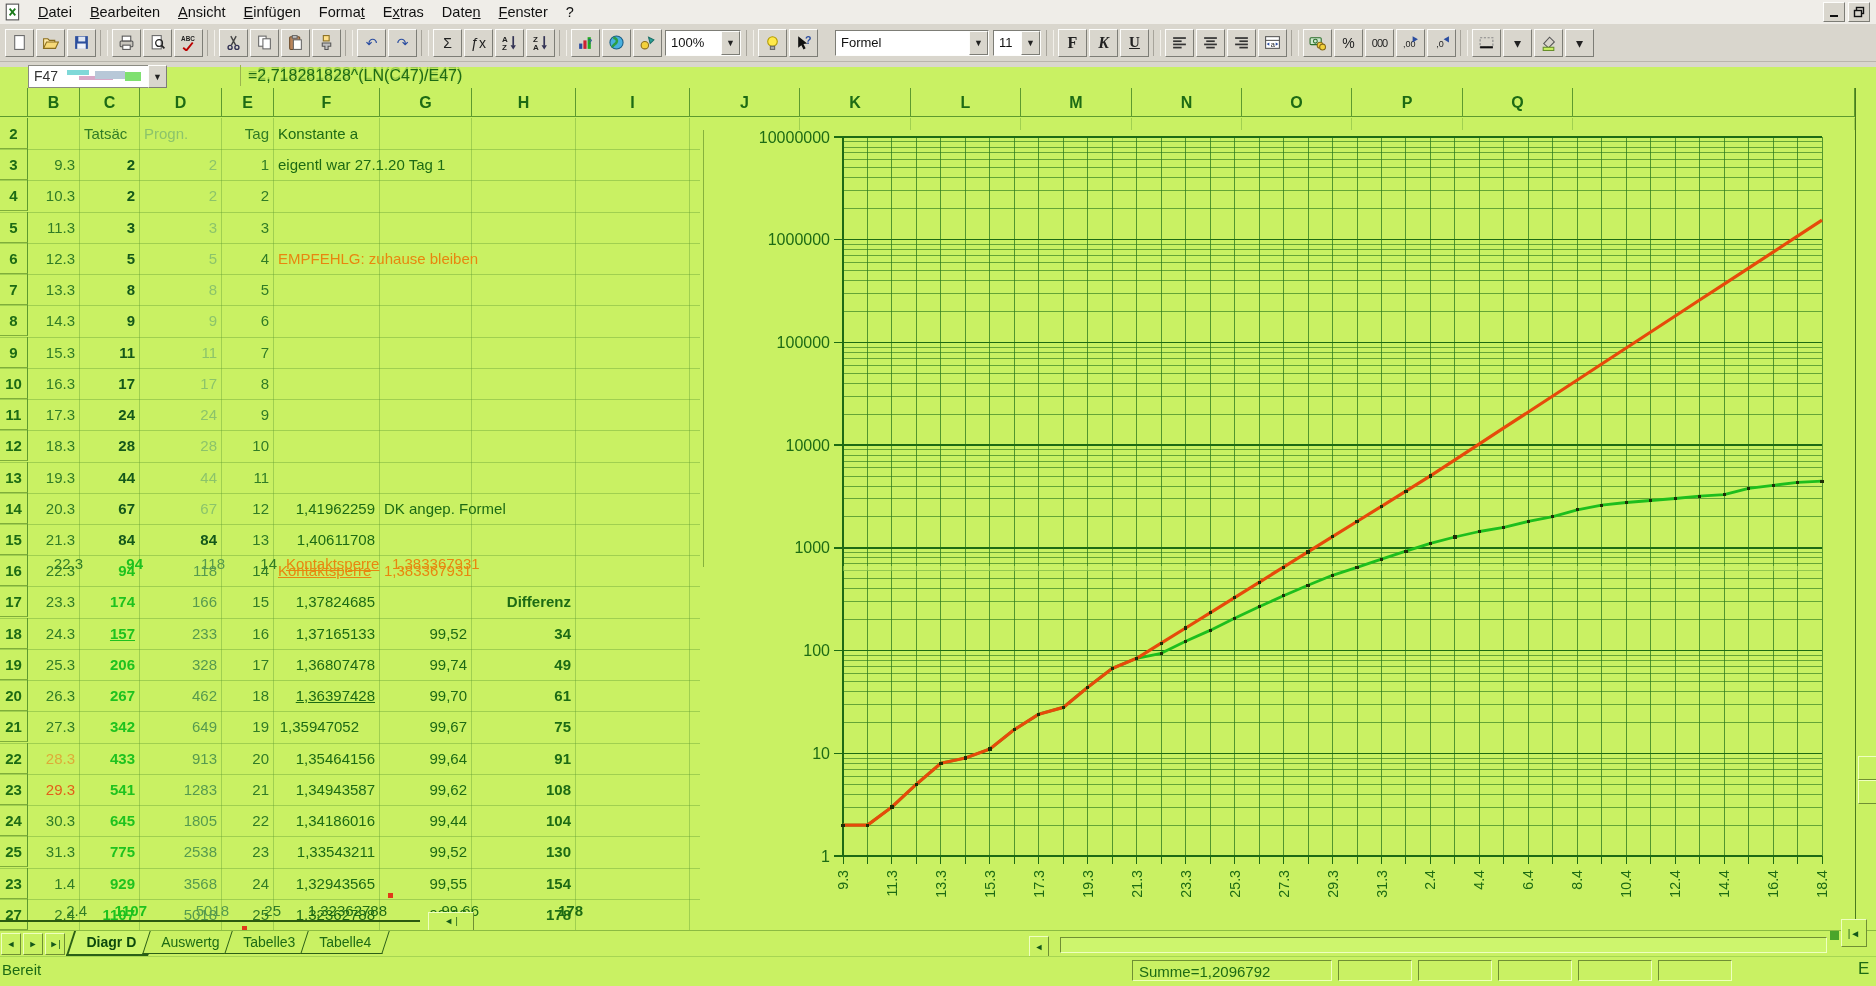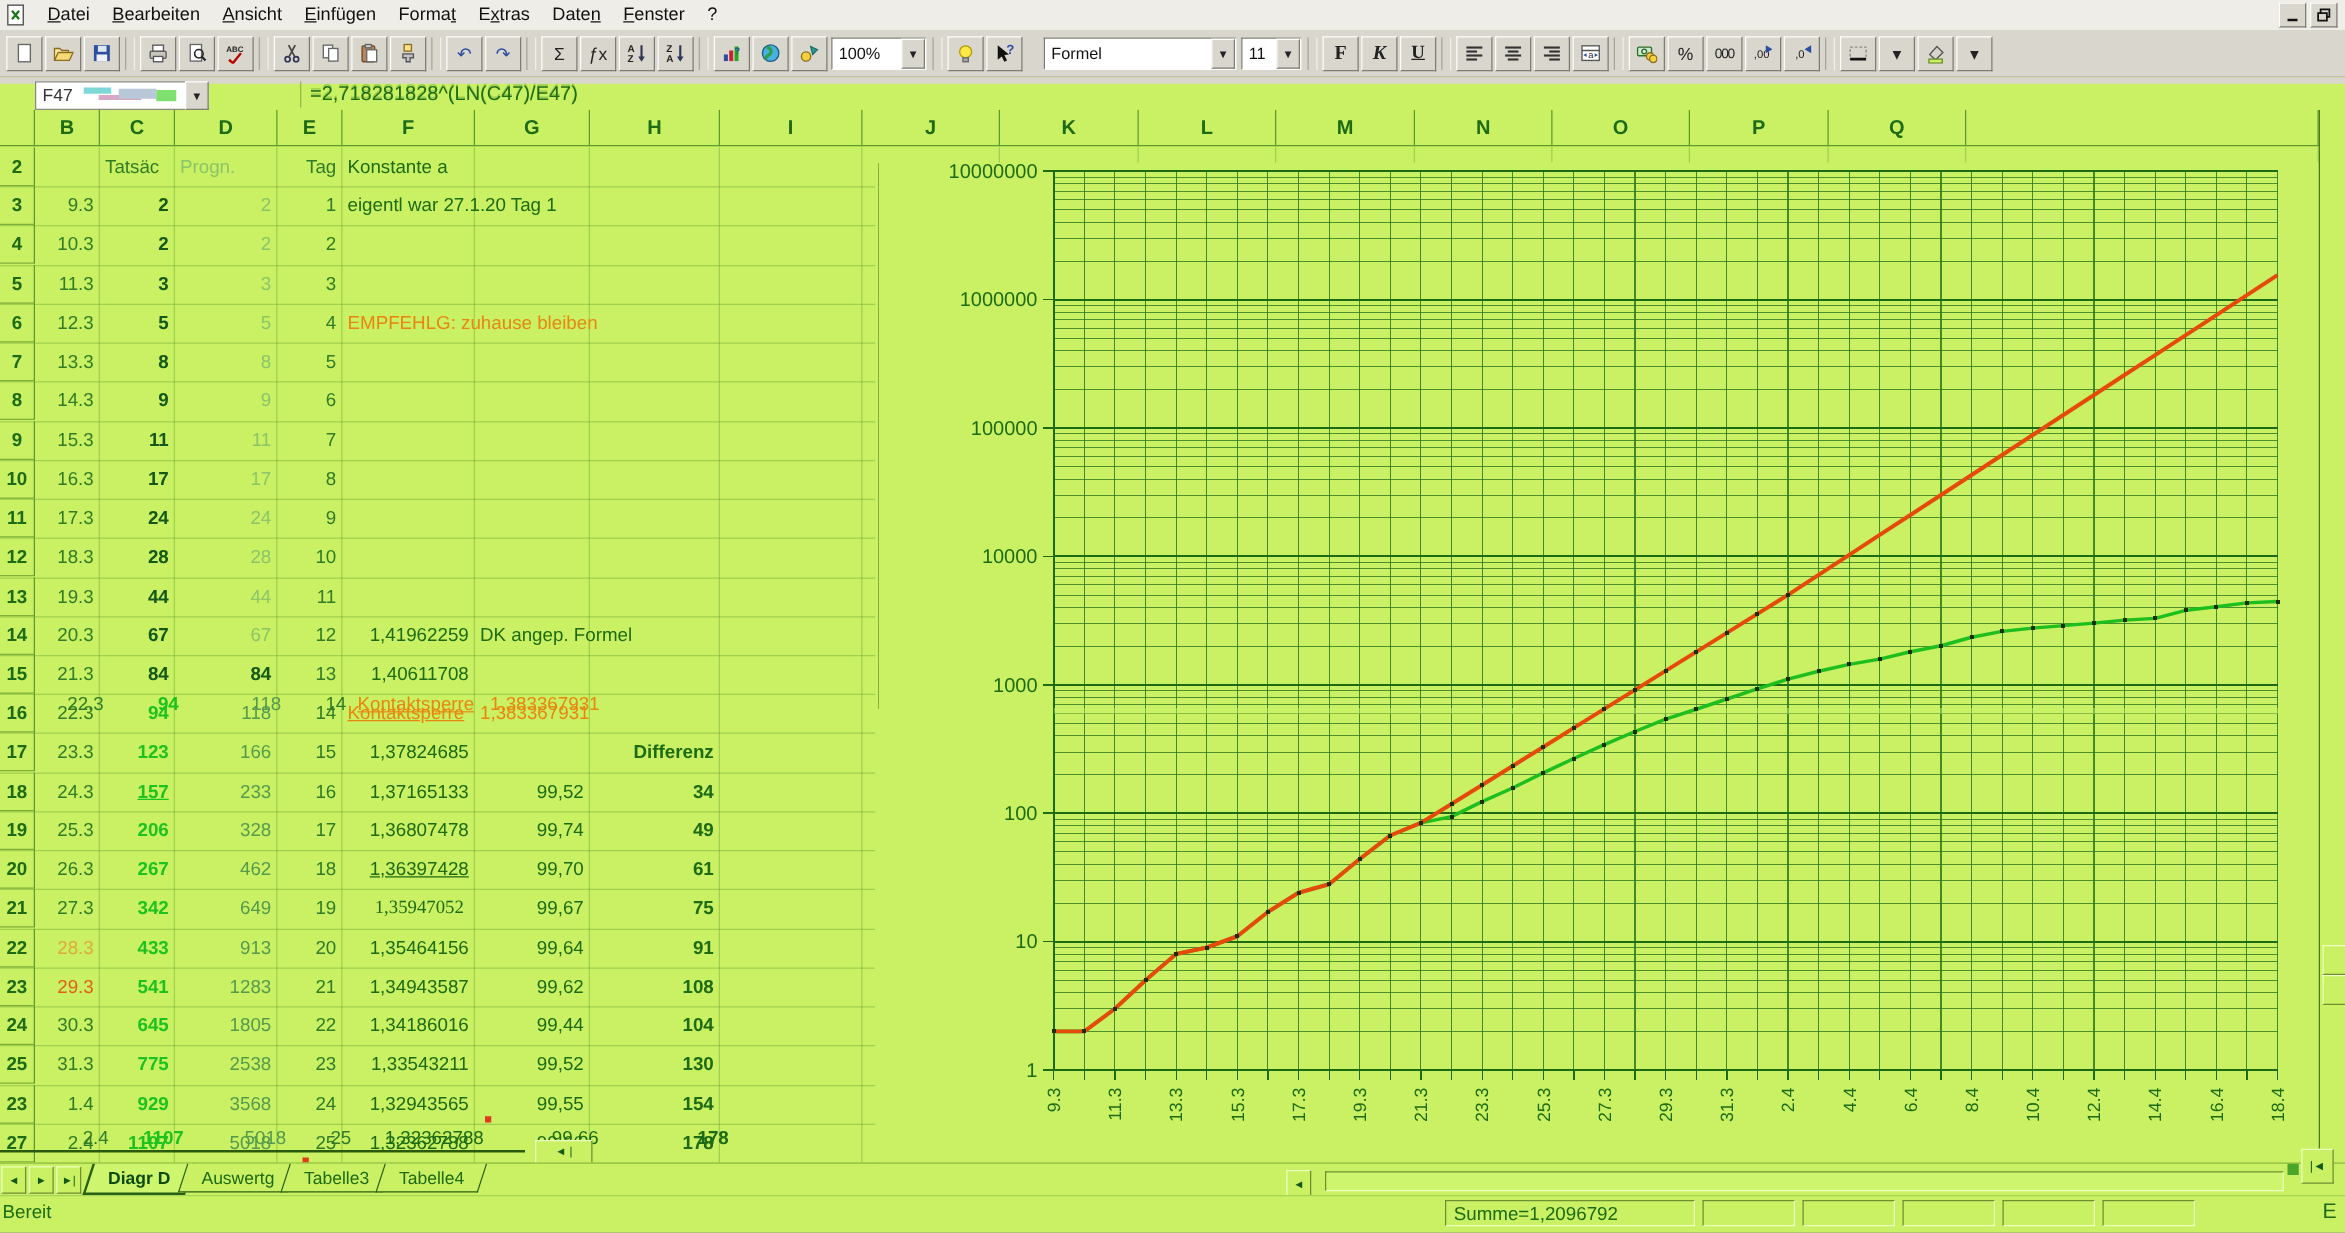--- a/index.html
+++ b/index.html
@@ -77,21 +77,21 @@
                  border:1px solid;border-color:#6f8f33 #eeffc0 #eeffc0 #6f8f33;}
   #cornerbtn{position:absolute;left:1841px;top:-12px;width:24px;height:26px;font-size:10px;color:#14581a;
              display:flex;align-items:center;justify-content:center;background:#c9f163;
              border:1px solid;border-color:#eeffc0 #6f8f33 #6f8f33 #eeffc0;}
   #cornersq{position:absolute;left:1830px;top:0px;width:9px;height:9px;background:#4aa52a;}
   
   #statusbar{position:absolute;left:0;top:956px;width:1876px;height:30px;background:#c9f163;z-index:40;
              border-top:1px solid #a6d653;}
   #stready{position:absolute;left:2px;top:4px;font-size:15px;color:#1d6b14;}
   .stbox{position:absolute;top:3px;height:21px;border:1px solid;border-color:#6f8f33 #eeffc0 #eeffc0 #6f8f33;
-         font-size:15px;color:#1d6b14;line-height:21px;padding-left:6px;box-sizing:border-box;margin-left:24px;}
+         font-size:15px;color:#1d6b14;line-height:21px;padding-left:6px;box-sizing:border-box;}
   #stfrag{position:absolute;left:1858px;top:2px;font-size:17px;color:#1d6b14;}
   
   .artifact{position:absolute;z-index:24;}
   #vscrollline{position:absolute;left:1855px;top:88px;width:1px;height:842px;background:#4a7a1e;z-index:16;}
   .vsbox{position:absolute;left:1858px;width:17px;height:22px;background:#c9f163;
          border:1px solid;border-color:#eeffc0 #6f8f33 #6f8f33 #eeffc0;z-index:16;}
   .reddot{position:absolute;width:5px;height:5px;background:#e03a1a;z-index:26;}
 </style>
 </head>
 <body>
@@ -539,21 +539,21 @@
         <div class="cell num cB" style="left: 28px; width: 52px;">22.3</div>
         <div class="cell num bold cG" style="left: 80px; width: 60px;">94</div>
         <div class="cell num cDm" style="left: 140px; width: 82px;">118</div>
         <div class="cell num cB" style="left: 222px; width: 52px;">14</div>
         <div class="cell txt cOr" style="left: 274px; width: 106px; text-decoration: underline;">Kontaktsperre</div>
         <div class="cell txt cOr" style="left: 380px; width: 92px;">1,383367931</div>
       </div>
       <div class="row" style="top: 468.45px;">
         <div class="rh">17</div>
         <div class="cell num cB" style="left: 28px; width: 52px;">23.3</div>
-        <div class="cell num bold cG" style="left: 80px; width: 60px;">123</div>
+        <div class="cell num bold cG" style="left: 80px; width: 60px;">174</div>
         <div class="cell num cDm" style="left: 140px; width: 82px;">166</div>
         <div class="cell num cB" style="left: 222px; width: 52px;">15</div>
         <div class="cell num cD" style="left: 274px; width: 106px;">1,37824685</div>
         <div class="cell num bold cD" style="left: 472px; width: 104px;">Differenz</div>
       </div>
       <div class="row" style="top: 499.68px;">
         <div class="rh">18</div>
         <div class="cell num cB" style="left: 28px; width: 52px;">24.3</div>
         <div class="cell num bold cG" style="left: 80px; width: 60px; text-decoration: underline;">157</div>
         <div class="cell num cDm" style="left: 140px; width: 82px;">233</div>
@@ -581,21 +581,21 @@
         <div class="cell num cD" style="left: 274px; width: 106px; text-decoration: underline;">1,36397428</div>
         <div class="cell num cD" style="left: 380px; width: 92px;">99,70</div>
         <div class="cell num bold cD" style="left: 472px; width: 104px;">61</div>
       </div>
       <div class="row" style="top: 593.37px;">
         <div class="rh">21</div>
         <div class="cell num cB" style="left: 28px; width: 52px;">27.3</div>
         <div class="cell num bold cG" style="left: 80px; width: 60px;">342</div>
         <div class="cell num cDm" style="left: 140px; width: 82px;">649</div>
         <div class="cell num cB" style="left: 222px; width: 52px;">19</div>
-        <div class="cell num cD" style="left: 270px; width: 106px; font-family: Liberation Serif, serif;">1,35947052</div>
+        <div class="cell num cD" style="left: 258px; width: 106px;">1,35947052</div>
         <div class="cell num cD" style="left: 380px; width: 92px;">99,67</div>
         <div class="cell num bold cD" style="left: 472px; width: 104px;">75</div>
       </div>
       <div class="row" style="top: 624.6px;">
         <div class="rh">22</div>
         <div class="cell num cOr2" style="left: 28px; width: 52px;">28.3</div>
         <div class="cell num bold cG" style="left: 80px; width: 60px;">433</div>
         <div class="cell num cDm" style="left: 140px; width: 82px;">913</div>
         <div class="cell num cB" style="left: 222px; width: 52px;">20</div>
         <div class="cell num cD" style="left: 274px; width: 106px;">1,35464156</div>

